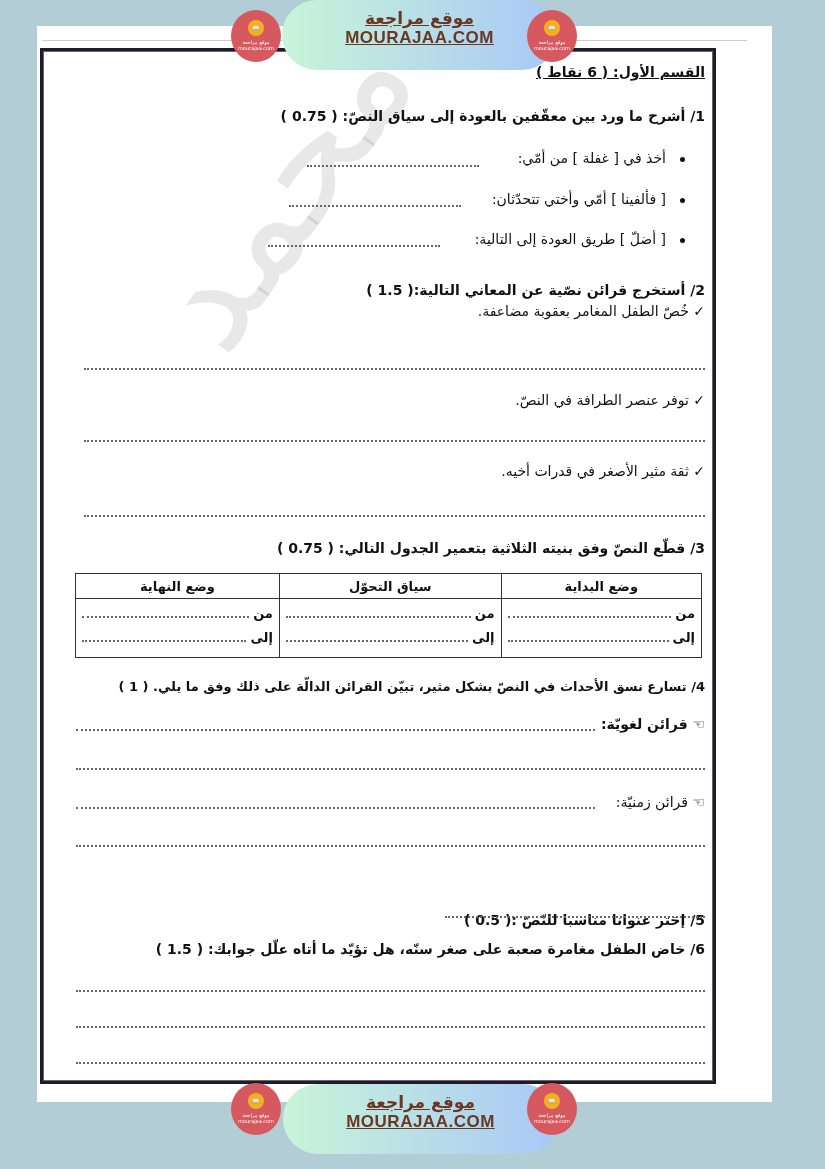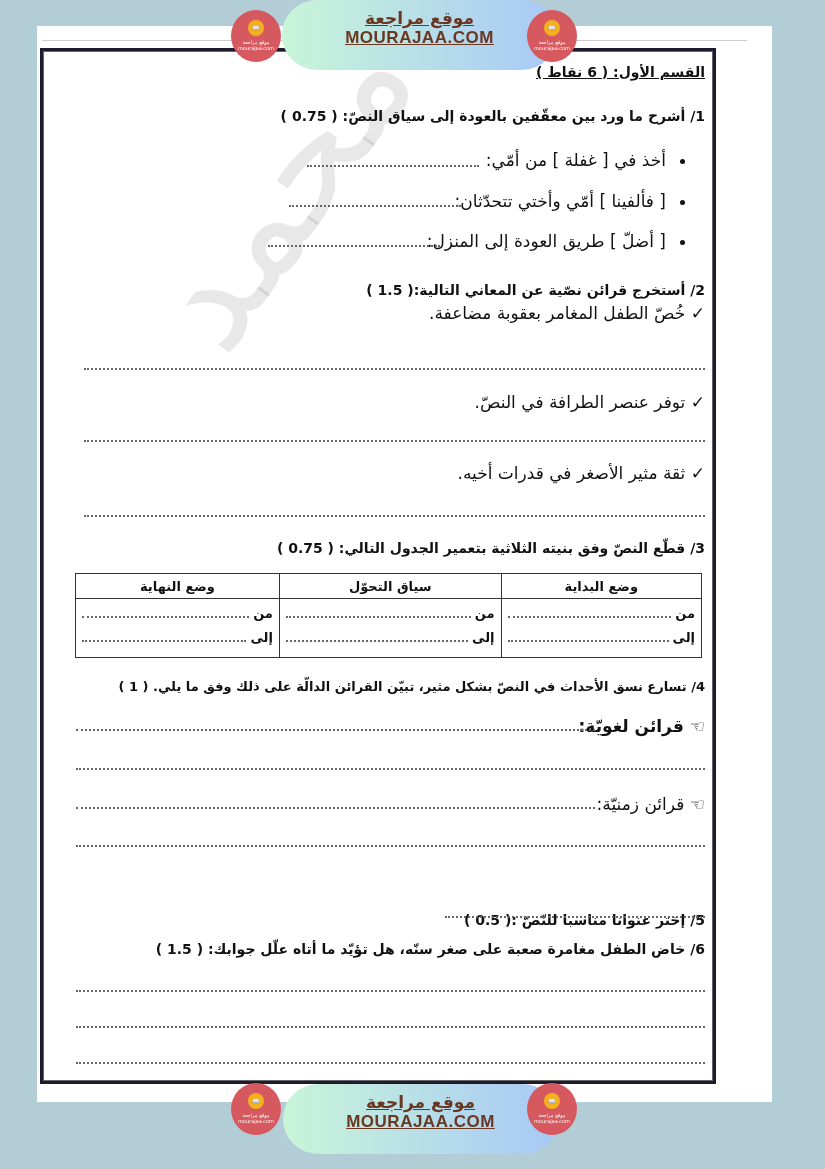--- a/index.html
+++ b/index.html
@@ -5,21 +5,21 @@
   html,body{margin:0;padding:0;}
   body{width:825px;height:1169px;background:#b3cdd7;position:relative;overflow:hidden;font-family:"DejaVu Sans",sans-serif;}
   .paper{position:absolute;left:37px;top:26px;width:735px;height:1076px;background:#fff;}
   .paper .topline{position:absolute;left:5px;right:25px;top:14px;height:1px;background:#ccc;}
   .frame{position:absolute;left:40px;top:48px;width:670px;height:1030px;border:3px solid #1f1a2e;box-shadow:inset 0 0 0 1px #666;}
   .watermark{position:absolute;left:110px;top:280px;font-size:150px;color:rgba(0,0,0,0.09);transform:rotate(-55deg);transform-origin:left top;white-space:nowrap;font-family:"DejaVu Serif",serif;pointer-events:none;}
   .doc{position:absolute;left:60px;top:52px;width:645px;direction:rtl;color:#111;}
   .ar{font-family:"DejaVu Sans",sans-serif;}
   .title{position:absolute;right:0;top:12px;font-weight:bold;font-size:14px;text-decoration:underline;}
   .q{position:absolute;right:0;font-weight:bold;font-size:14px;white-space:nowrap;}
-  .item{position:absolute;right:20px;font-size:17px;white-space:nowrap;}
+  .item{position:absolute;right:20px;font-size:14px;white-space:nowrap;}
   .dots{position:absolute;height:0;border-bottom:2px dotted #666;}
   .bullet{display:inline-block;width:5px;height:5px;background:#111;border-radius:50%;margin-left:14px;vertical-align:middle;}
   .tbl{position:absolute;right:3px;top:521px;width:627px;border-collapse:collapse;font-size:13px;}
   .tbl th,.tbl td{border:1.5px solid #333;padding:2px 6px;}
   .tbl th{font-weight:bold;height:20px;}
   .tbl td{height:54px;vertical-align:top;}
   .cellline{display:flex;align-items:center;height:24px;font-weight:bold;}
   .cellline .d{flex:1;border-bottom:2px dotted #666;margin-right:4px;height:0;margin-top:8px;}
   .badge{position:absolute;width:275px;height:70px;border-radius:35px;background:linear-gradient(90deg,#c8f5d8,#a8c8f7);text-align:center;}
   .badge .ar-name{font-size:17px;font-weight:bold;color:#6a3722;text-decoration:underline;margin-top:8px;}
@@ -40,21 +40,21 @@
 <div class="watermark ar">شعبان محمد</div>
 
 <div class="doc ar">
   <div class="title">القسم الأول: ( 6 نقاط )</div>
 
   <div class="q" style="top:56px;">1/ أشرح ما ورد بين معقّفين بالعودة إلى سياق النصّ: ( 0.75 )</div>
   <div class="item" style="top:98px;"><span class="bullet"></span><span>أخذ في [ غفلة ] من أمّي:</span></div>
   <div class="dots" style="left:247px;width:172px;top:113px;"></div>
   <div class="item" style="top:139px;"><span class="bullet"></span><span>[ فألفينا ] أمّي وأختي تتحدّثان:</span></div>
   <div class="dots" style="left:229px;width:172px;top:153px;"></div>
-  <div class="item" style="top:179px;"><span class="bullet"></span><span>[ أضلّ ] طريق العودة إلى المنزل:</span></div>
+  <div class="item" style="top:179px;"><span class="bullet"></span><span>[ أضلّ ] طريق العودة إلى التالية:</span></div>
   <div class="dots" style="left:208px;width:172px;top:193px;"></div>
 
   <div class="q" style="top:230px;">2/ أستخرج قرائن نصّية عن المعاني التالية:( 1.5 )</div>
   <div class="item check" style="top:251px;right:0;">خُصّ الطفل المغامر بعقوبة مضاعفة.</div>
   <div class="dots" style="left:24px;right:0;top:316px;"></div>
   <div class="item check" style="top:340px;right:0;">توفر عنصر الطرافة في النصّ.</div>
   <div class="dots" style="left:24px;right:0;top:388px;"></div>
   <div class="item check" style="top:411px;right:0;">ثقة مثير الأصغر في قدرات أخيه.</div>
   <div class="dots" style="left:24px;right:0;top:463px;"></div>
 

